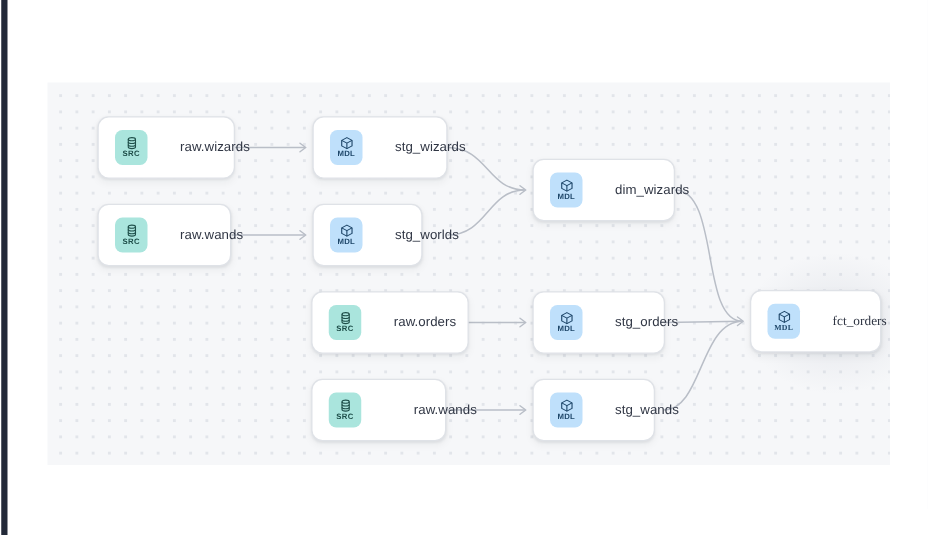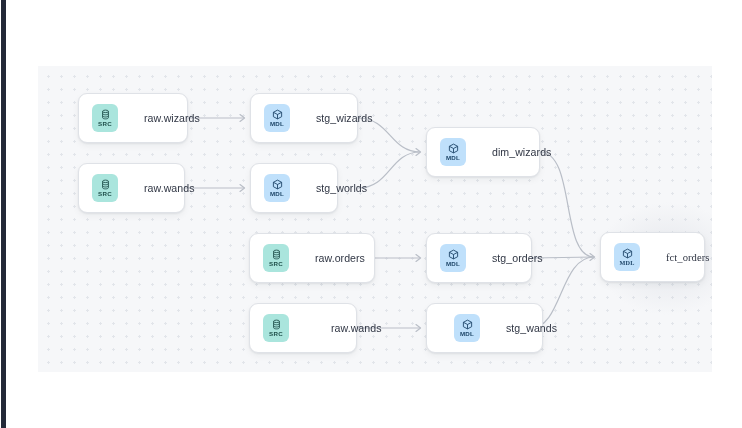--- a/index.html
+++ b/index.html
@@ -241,21 +241,21 @@
             <svg viewBox="0 0 16 16" width="11" height="11" fill="none" stroke="#1d4568" stroke-width="1.3" stroke-linejoin="round">
               <path d="M8,1.6 L14,4.8 V11.2 L8,14.4 L2,11.2 V4.8 Z"></path>
               <path d="M2,4.8 L8,8 L14,4.8"></path>
               <path d="M8,8 V14.4"></path>
             </svg>
           </span>
           <span class="badge-text">MDL</span>
         </div>
         <span class="node-label">stg_orders</span>
       </div>
-      <div class="node" style="left: 388px; top: 237px; width: 117px; height: 50px; padding-left: 14px;">
+      <div class="node" style="left: 388px; top: 237px; width: 98px; height: 50px;">
         <div class="node-badge badge-mdl">
           <span class="badge-glyph">
             <svg viewBox="0 0 16 16" width="11" height="11" fill="none" stroke="#1d4568" stroke-width="1.3" stroke-linejoin="round">
               <path d="M8,1.6 L14,4.8 V11.2 L8,14.4 L2,11.2 V4.8 Z"></path>
               <path d="M2,4.8 L8,8 L14,4.8"></path>
               <path d="M8,8 V14.4"></path>
             </svg>
           </span>
           <span class="badge-text">MDL</span>
         </div>

